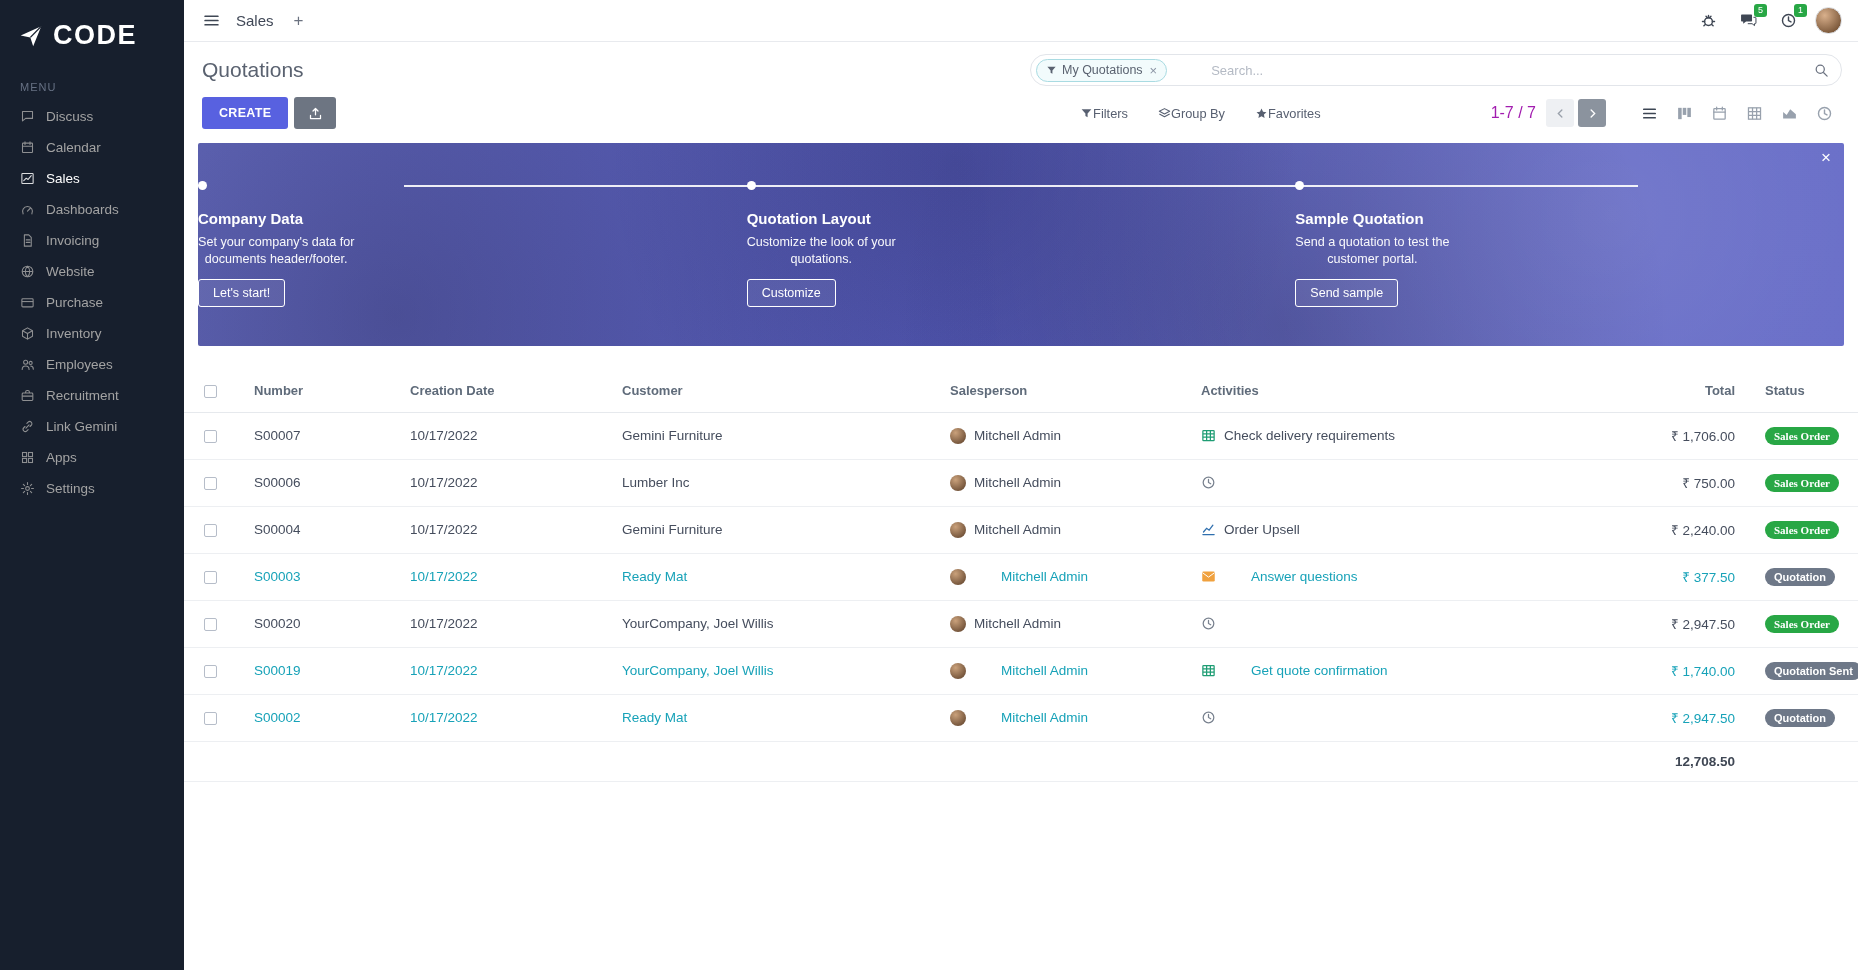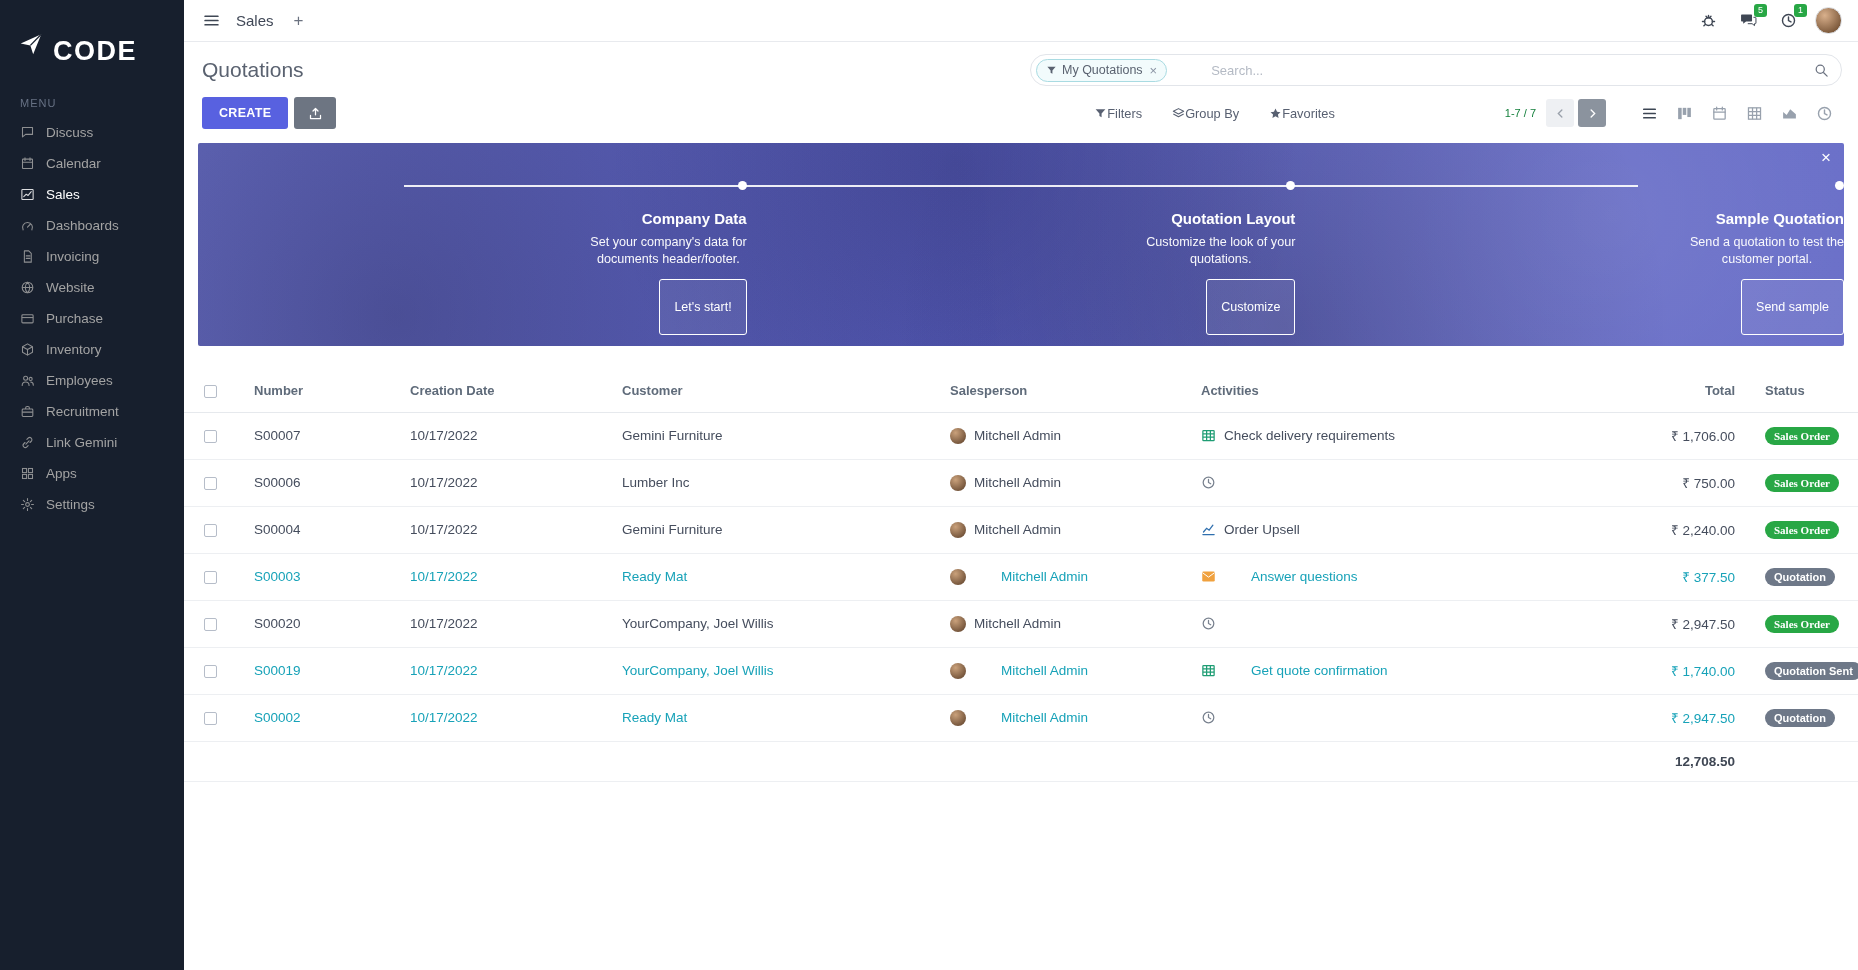--- a/index.html
+++ b/index.html
@@ -4,21 +4,21 @@
 <style>
   * { margin:0; padding:0; box-sizing:border-box; }
   html,body { width:1858px; height:970px; overflow:hidden; }
   body { font-family:"Liberation Sans", sans-serif; background:#fff; color:#454d5d; }
   .app { display:flex; width:1858px; height:970px; }
 
   
   .sidebar { width:184px; flex-shrink:0; background:#171f2d; height:100%; }
   .logo { display:flex; align-items:center; gap:9px; padding:20px 18px 16px; color:#fff; cursor:pointer; }
   .logo svg { width:26px; height:26px; }
-  .logo-text { font-size:27px; font-weight:bold; letter-spacing:1.5px;margin-top:16px; }
+  .logo-text { font-size:27px; font-weight:bold; letter-spacing:1.5px; }
   .menu-label { padding:14px 20px 8px; font-size:11px; letter-spacing:1px; color:#677184; }
   .nav-item { display:flex; align-items:center; gap:11px; padding:8px 20px; font-size:13.5px; color:#a3a3a3; cursor:pointer; }
   .nav-item svg { width:15px; height:15px; flex-shrink:0; opacity:.85; }
   .nav-item.active { color:#ffffff; }
 
   
   .main { flex:1; display:flex; flex-direction:column; background:#fff; min-width:0; }
 
   
   .topbar { height:42px; flex-shrink:0; display:flex; align-items:center; justify-content:space-between; padding:0 16px 0 14px; border-bottom:1px solid #e8eaee; background:#fff; }
@@ -45,21 +45,21 @@
   .search-mag svg { width:15px; height:15px; }
 
   .cp-row2 { display:flex; align-items:center; margin-top:11px; }
   .btn-create { background:#5861e0; color:#fff; border:none; border-radius:3px; font-size:12.5px; font-weight:bold; letter-spacing:.3px; padding:9px 17px; cursor:pointer; font-family:"Liberation Sans", sans-serif; }
   .btn-export { background:#6d7582; border:none; border-radius:3px; width:42px; height:32px; margin-left:6px; display:inline-flex; align-items:center; justify-content:center; color:#fff; cursor:pointer; }
   .btn-export svg { width:15px; height:15px; }
   .filters-cluster { margin-left:auto; display:flex; align-items:center; gap:30px; }
   .tool-btn { display:flex; align-items:center; font-size:12.8px; color:#586071; background:none; border:none; cursor:pointer; font-family:"Liberation Sans", sans-serif; }
   .tool-btn svg { width:13px; height:13px; }
   .pager-cluster { margin-left:170px; display:flex; align-items:center; gap:10px; }
-  .pager-text { font-size:11px; color:#15803d; }
+  .pager-text { font-size:16px; color:#a21caf; }
   .pager-btn { width:28px; height:28px; border:none; border-radius:3px; display:inline-flex; align-items:center; justify-content:center; cursor:pointer; }
   .pager-prev { background:#eef0f3; color:#9aa1ab; }
   .pager-next { background:#8b939e; color:#fff; margin-left:-6px; }
   .pager-btn svg { width:13px; height:13px; }
   .views { margin-left:26px; display:flex; align-items:center; }
   .view-btn { width:35px; height:30px; display:inline-flex; align-items:center; justify-content:center; background:none; border:none; color:#98a1ad; cursor:pointer; }
   .view-btn svg { width:17px; height:17px; }
   .view-btn.active { color:#3d4654; }
 
   
@@ -67,25 +67,25 @@
     background:
       radial-gradient(circle at 12% 85%, rgba(25,25,60,0.35), transparent 42%),
       radial-gradient(circle at 46% 10%, rgba(30,30,70,0.30), transparent 38%),
       radial-gradient(circle at 86% 35%, rgba(255,255,255,0.16), transparent 45%),
       radial-gradient(circle at 66% 90%, rgba(20,20,55,0.30), transparent 35%),
       linear-gradient(95deg, #6b71ca, #575dbe 45%, #5b61c3);
   }
   .banner-close { position:absolute; top:5px; right:13px; font-size:17px; color:#fff; cursor:pointer; background:none; border:none; font-family:"Liberation Sans", sans-serif; }
   .steps-track { position:absolute; left:12.5%; right:12.5%; top:42px; height:2px; background:rgba(255,255,255,0.9); }
   .steps { position:absolute; inset:0; display:flex; }
-  .step { flex:1; display:flex; flex-direction:column; align-items:flex-end; text-align:center; padding-top:38px; }
+  .step { flex:1; display:flex; flex-direction:column; align-items:flex-start; text-align:center; padding-top:38px; }
   .step-dot { width:9px; height:9px; border-radius:50%; background:#fff; margin-bottom:20px; }
   .step-title { font-size:15px; font-weight:bold; margin-bottom:7px; }
   .step-desc { font-size:12.6px; line-height:1.35; color:rgba(255,255,255,0.96); }
-  .step-btn { margin-top:11px; border:1px solid #fff; background:rgba(255,255,255,0.07); color:#fff; font-size:12.5px; padding:20px 14px; border-radius:3px; cursor:pointer; font-family:"Liberation Sans", sans-serif; }
+  .step-btn { margin-top:11px; border:1px solid #fff; background:rgba(255,255,255,0.07); color:#fff; font-size:12.5px; padding:6px 14px; border-radius:3px; cursor:pointer; font-family:"Liberation Sans", sans-serif; }
 
   
   .table-wrap { margin-top:24px; }
   table.list { width:100%; border-collapse:collapse; table-layout:fixed; }
   .list th { font-size:13px; font-weight:bold; color:#5f6b7a; text-align:left; height:42px; border-bottom:1px solid #e6e9ed; padding:0 6px; }
   .list td { font-size:13.5px; color:#454d5d; height:46px; border-bottom:1px solid #edeff2; padding:0 6px; white-space:nowrap; overflow:hidden; }
   .col-cb { padding-left:20px !important; width:64px; }
   .num-col { text-align:right !important; padding-right:10px !important; }
   .status-col { padding-left:20px !important; }
   .cb { display:inline-block; width:13px; height:13px; border:1px solid #b6bdc9; border-radius:2px; background:#fff; cursor:pointer; vertical-align:middle; }

